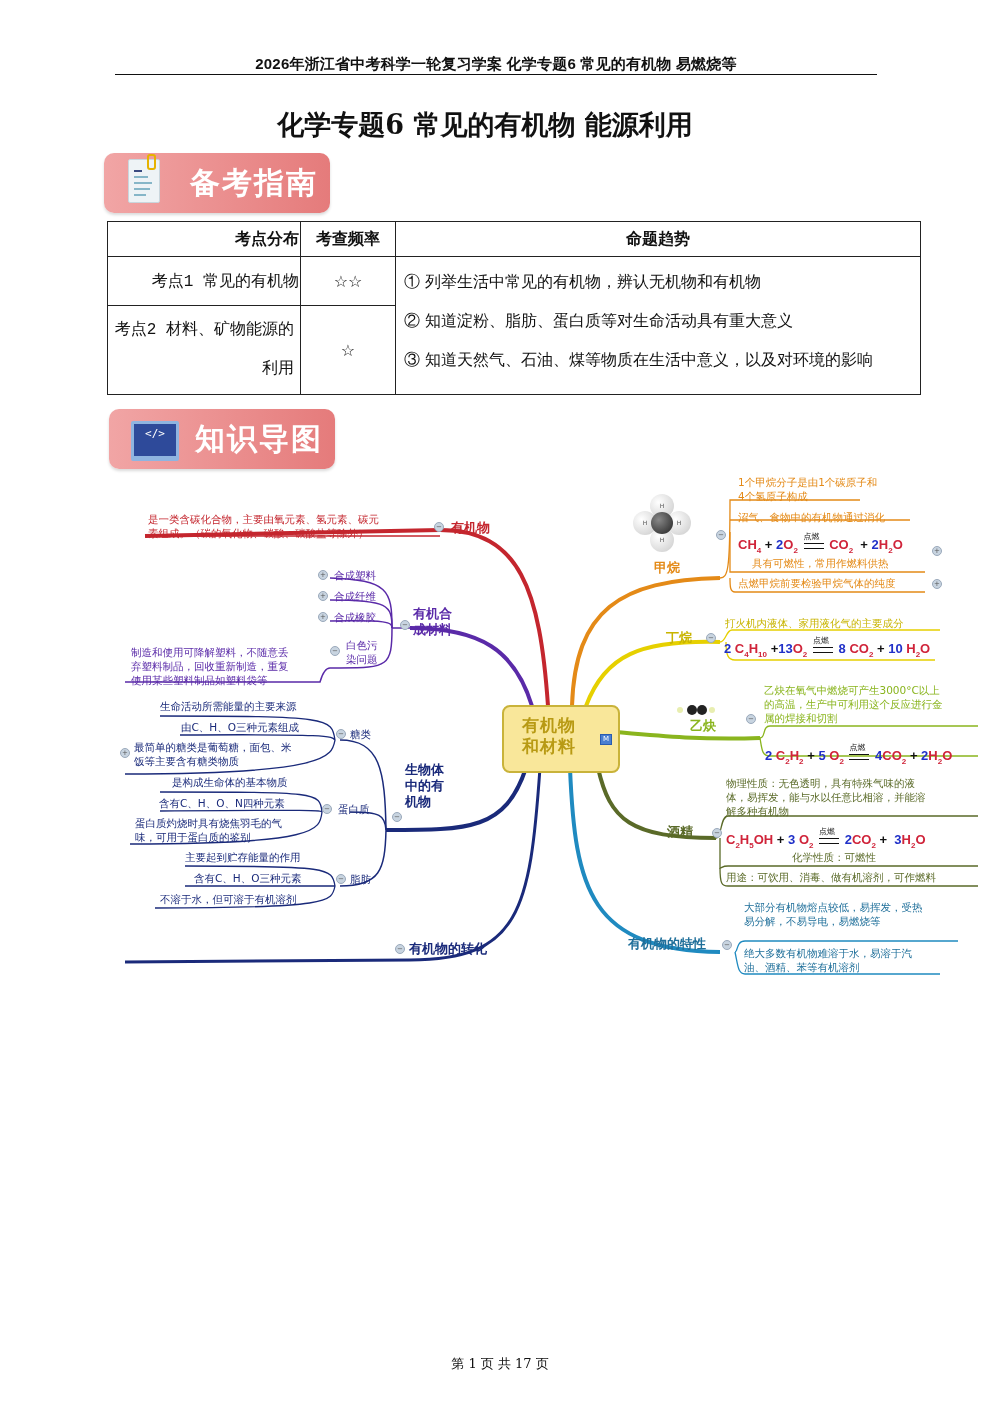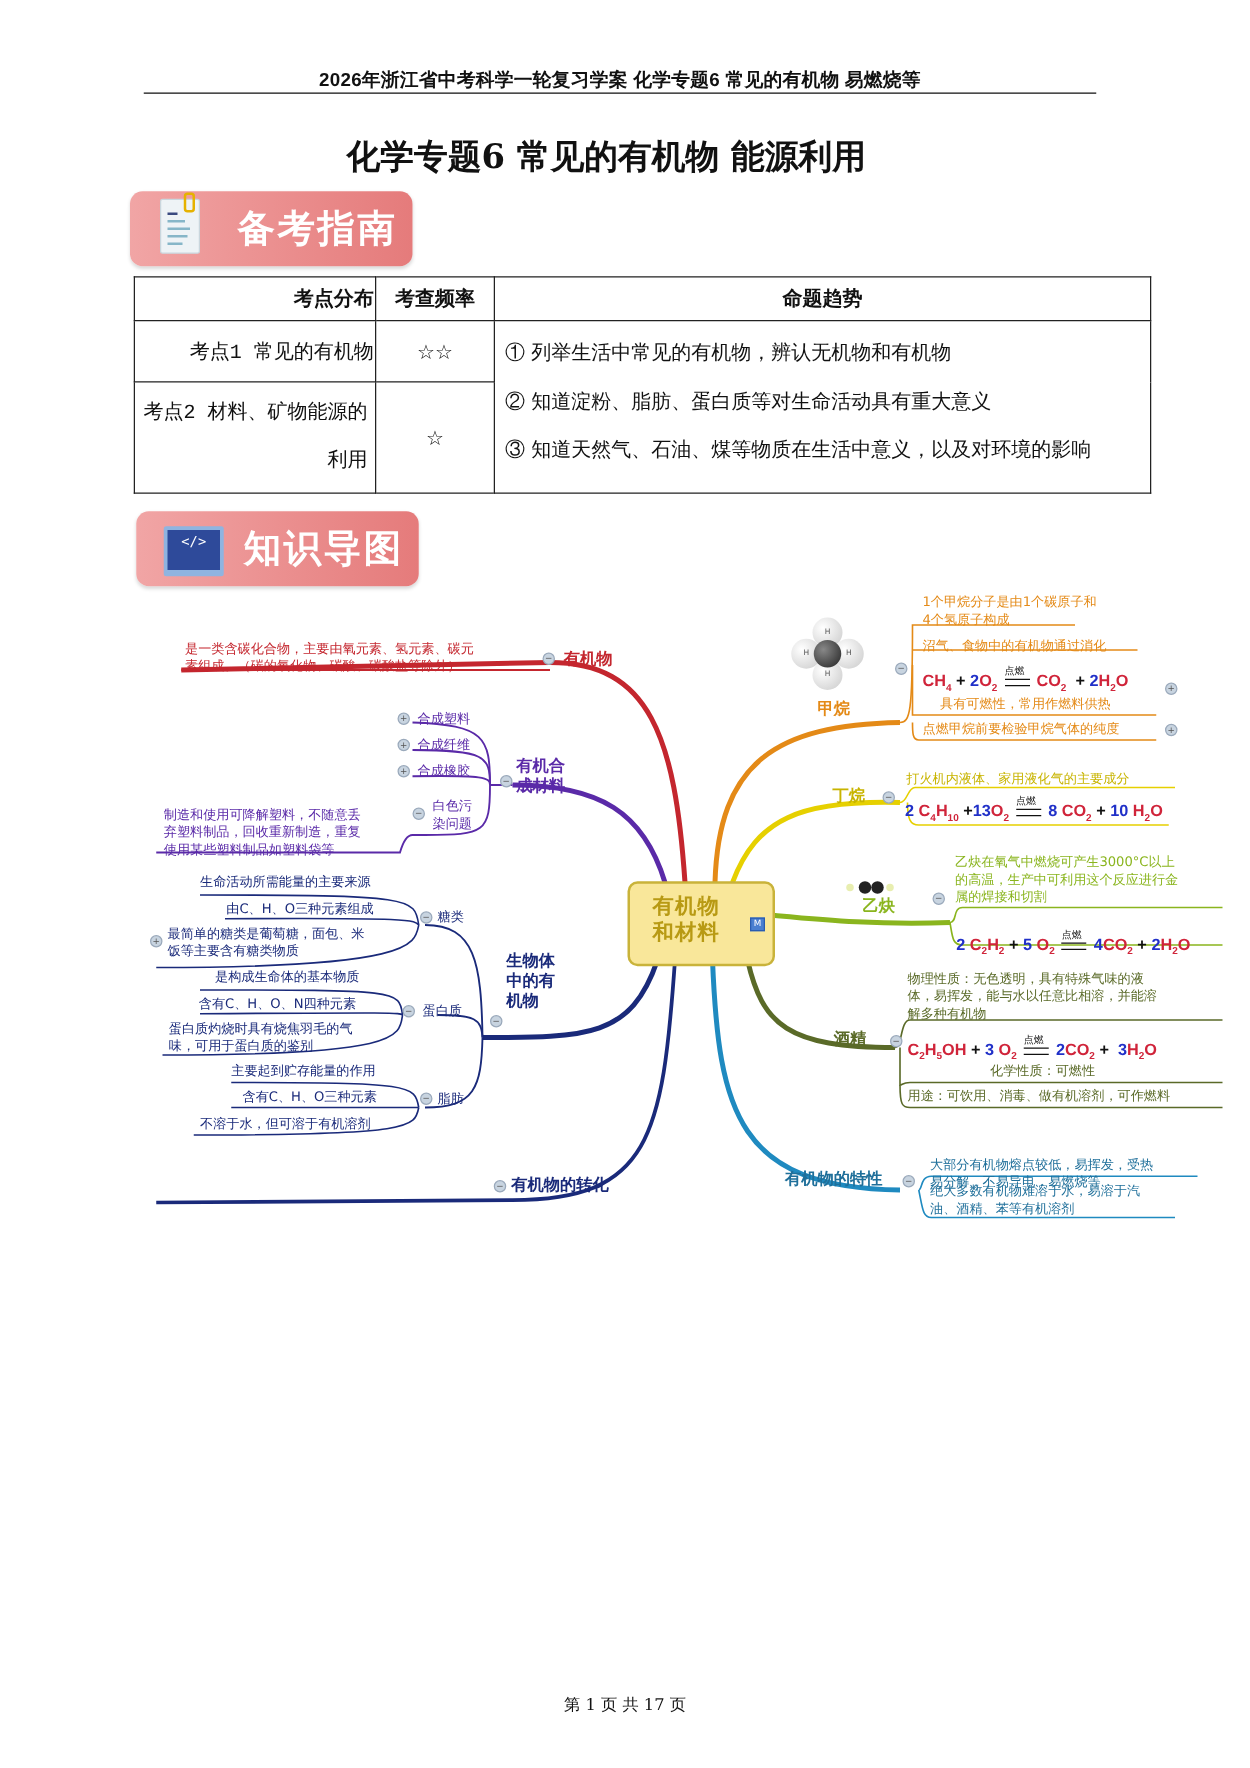--- a/index.html
+++ b/index.html
@@ -283,21 +283,21 @@
   <div class="eq" style="left:726px;top:362px;">
     <span class="r">C<sub>2</sub>H<sub>5</sub>OH</span> <span class="k">+</span> <span class="bl">3</span> <span class="r">O<sub>2</sub></span>
     <span class="cond"><span class="ct2">点燃</span><span class="bars"></span></span>
     <span class="bl">2</span><span class="r">CO<sub>2</sub></span> <span class="k">+</span> &nbsp;<span class="bl">3</span><span class="r">H<sub>2</sub>O</span>
   </div>
   <div class="t olive" style="left:792px;top:380px;">化学性质：可燃性</div>
   <div class="t olive" style="left:726px;top:400px;">用途：可饮用、消毒、做有机溶剂，可作燃料</div>
 
   <div class="t b teal" style="left:628px;top:466px;">有机物的特性</div>
   <div class="dot" style="left:722px;top:470px;">−</div>
-  <div class="t teal" style="left:744px;top:455px;">
+  <div class="t teal" style="left:744px;top:430px;">
     <div>大部分有机物熔点较低，易挥发，受热</div>
     <div>易分解，不易导电，易燃烧等</div>
   </div>
   <div class="t teal" style="left:744px;top:476px;">
     <div>绝大多数有机物难溶于水，易溶于汽</div>
     <div>油、酒精、苯等有机溶剂</div>
   </div>
 </div>
 
 <div class="abs footer">第 1 页 共 17 页</div>

